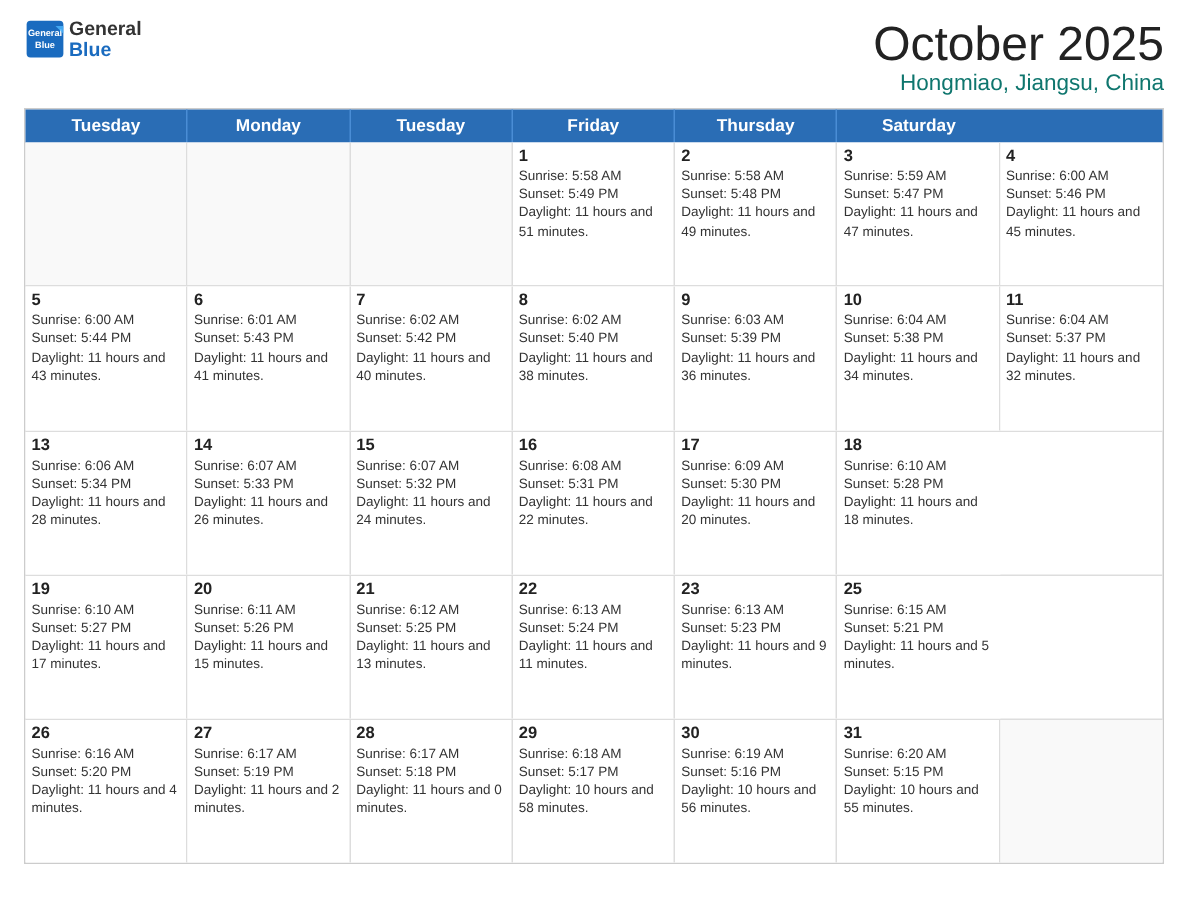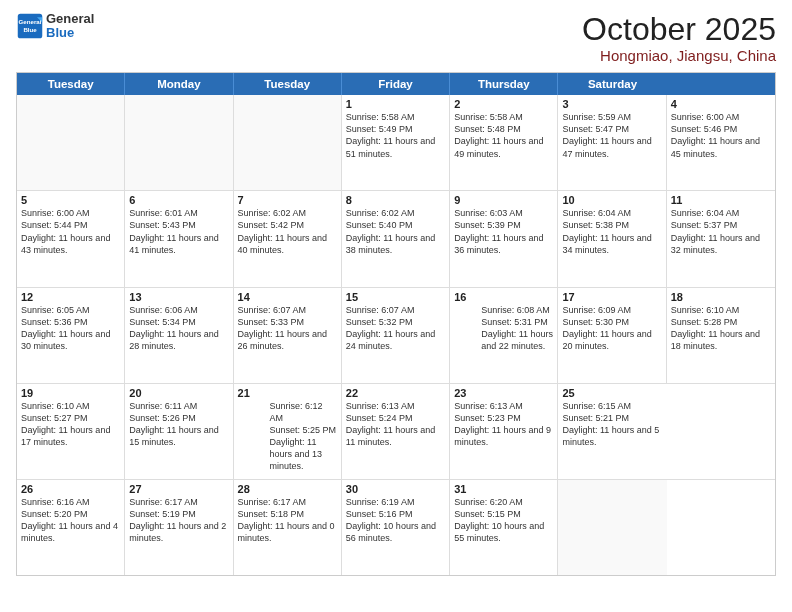--- a/index.html
+++ b/index.html
@@ -47,21 +47,21 @@
     }
     .title-block h1 {
       font-size: 32px;
       font-weight: 300;
       color: #222;
       line-height: 1.1;
     }
     .title-block h2 {
       font-size: 15px;
       font-weight: 400;
-      color: #7f1d1d;
+      color: #0f766e;
     }
     .calendar {
       flex: 1;
       display: flex;
       flex-direction: column;
       border: 1px solid #ccc;
     }
     .cal-header {
       display: grid;
       grid-template-columns: repeat(7, 1fr);
@@ -213,46 +213,40 @@
           </div>
           <div class="cal-cell">
             <span class="day-num">11</span>
             <p style="white-space: pre-line;">Sunrise: 6:04 AM
 Sunset: 5:37 PM
 Daylight: 11 hours and 32 minutes.</p>
           </div>
         </div>
         <div class="cal-row">
           <div class="cal-cell">
-            <span class="day-num">12</span>
-            <p style="white-space: pre-line;">Sunrise: 6:05 AM
-Sunset: 5:36 PM
-Daylight: 11 hours and 30 minutes.</p>
-          </div>
-          <div class="cal-cell">
             <span class="day-num">13</span>
             <p style="white-space: pre-line;">Sunrise: 6:06 AM
 Sunset: 5:34 PM
 Daylight: 11 hours and 28 minutes.</p>
           </div>
           <div class="cal-cell">
             <span class="day-num">14</span>
             <p style="white-space: pre-line;">Sunrise: 6:07 AM
 Sunset: 5:33 PM
 Daylight: 11 hours and 26 minutes.</p>
           </div>
           <div class="cal-cell">
             <span class="day-num">15</span>
             <p style="white-space: pre-line;">Sunrise: 6:07 AM
 Sunset: 5:32 PM
 Daylight: 11 hours and 24 minutes.</p>
           </div>
           <div class="cal-cell">
             <span class="day-num">16</span>
-            <p style="white-space: pre-line; margin-left: 27px;">Sunrise: 6:08 AM
+            <p style="white-space: pre-line;">Sunrise: 6:08 AM
 Sunset: 5:31 PM
 Daylight: 11 hours and 22 minutes.</p>
           </div>
           <div class="cal-cell">
             <span class="day-num">17</span>
             <p style="white-space: pre-line;">Sunrise: 6:09 AM
 Sunset: 5:30 PM
 Daylight: 11 hours and 20 minutes.</p>
           </div>
           <div class="cal-cell">
@@ -270,21 +264,21 @@
 Daylight: 11 hours and 17 minutes.</p>
           </div>
           <div class="cal-cell">
             <span class="day-num">20</span>
             <p style="white-space: pre-line;">Sunrise: 6:11 AM
 Sunset: 5:26 PM
 Daylight: 11 hours and 15 minutes.</p>
           </div>
           <div class="cal-cell">
             <span class="day-num">21</span>
-            <p style="white-space: pre-line; margin-left: 32px;">Sunrise: 6:12 AM
+            <p style="white-space: pre-line;">Sunrise: 6:12 AM
 Sunset: 5:25 PM
 Daylight: 11 hours and 13 minutes.</p>
           </div>
           <div class="cal-cell">
             <span class="day-num">22</span>
             <p style="white-space: pre-line;">Sunrise: 6:13 AM
 Sunset: 5:24 PM
 Daylight: 11 hours and 11 minutes.</p>
           </div>
           <div class="cal-cell">
@@ -311,20 +305,26 @@
             <span class="day-num">27</span>
             <p style="white-space: pre-line;">Sunrise: 6:17 AM
 Sunset: 5:19 PM
 Daylight: 11 hours and 2 minutes.</p>
           </div>
           <div class="cal-cell">
             <span class="day-num">28</span>
             <p style="white-space: pre-line;">Sunrise: 6:17 AM
 Sunset: 5:18 PM
 Daylight: 11 hours and 0 minutes.</p>
+          </div>
+          <div class="cal-cell">
+            <span class="day-num">29</span>
+            <p style="white-space: pre-line;">Sunrise: 6:18 AM
+Sunset: 5:17 PM
+Daylight: 10 hours and 58 minutes.</p>
           </div>
           <div class="cal-cell">
             <span class="day-num">30</span>
             <p style="white-space: pre-line;">Sunrise: 6:19 AM
 Sunset: 5:16 PM
 Daylight: 10 hours and 56 minutes.</p>
           </div>
           <div class="cal-cell">
             <span class="day-num">31</span>
             <p style="white-space: pre-line;">Sunrise: 6:20 AM

